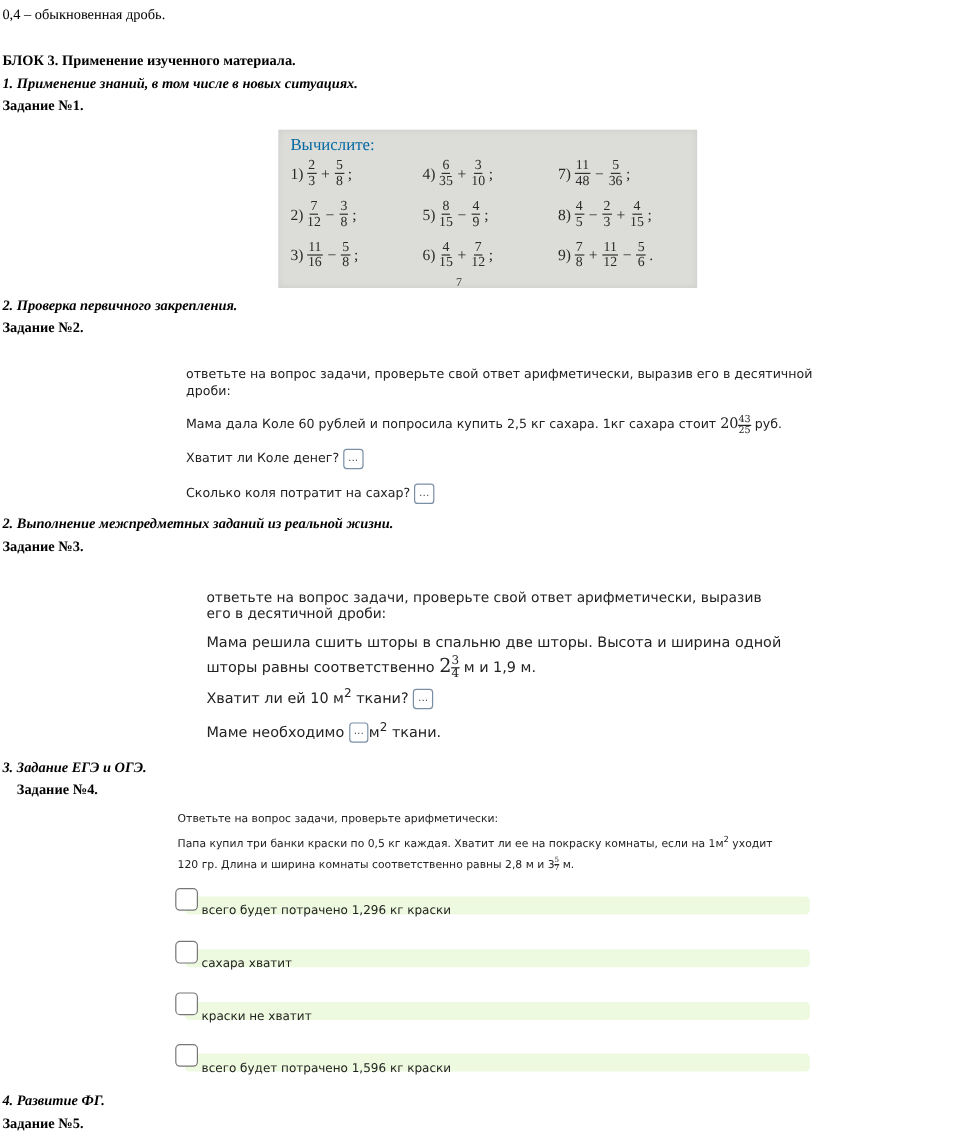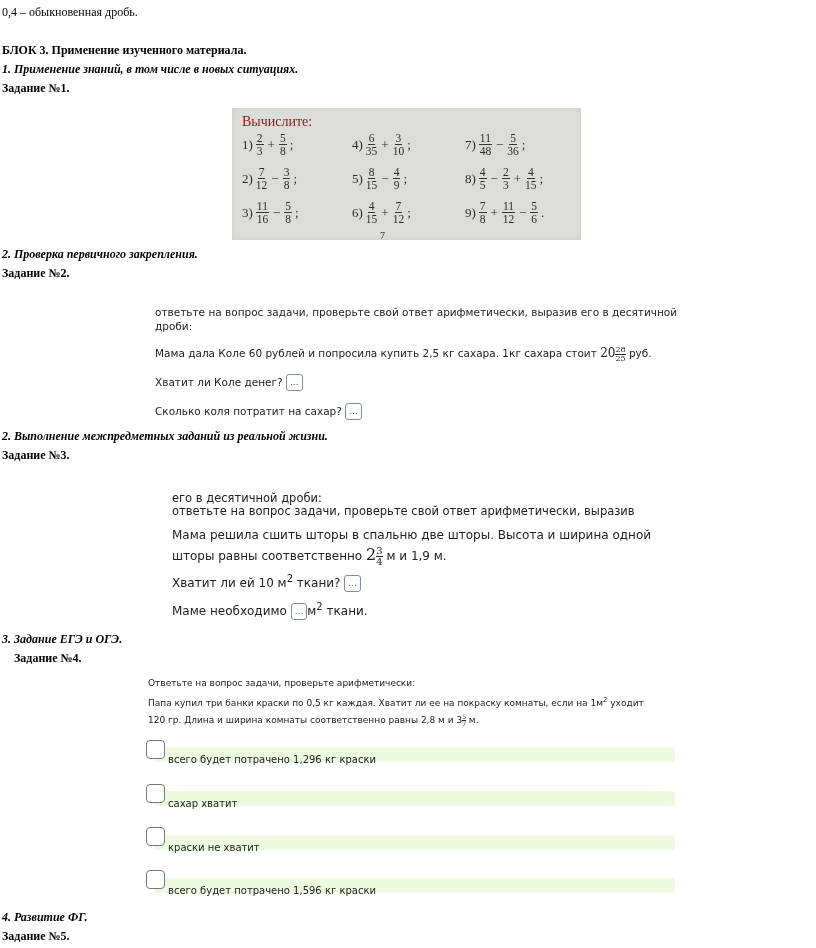--- a/index.html
+++ b/index.html
@@ -7,21 +7,21 @@
   .serif { font-family: "Liberation Serif", "DejaVu Serif", serif; }
   .sans { font-family: "DejaVu Sans", "Liberation Sans", sans-serif; }
   .abs { position:absolute; }
   .line { font-size:12px; line-height:19px; white-space:nowrap; }
   .b { font-weight:bold; }
   .bi { font-weight:bold; font-style:italic; }
 
   
   #task1 { left:232px; top:108px; width:349px; height:132px; background:#dcdcd9;
     box-shadow: inset 0 0 6px rgba(0,0,0,0.08); }
-  #task1 .title { position:absolute; left:10px; top:6px; font-size:14px; color:#7f1d1d; }
+  #task1 .title { position:absolute; left:10px; top:6px; font-size:14px; color:#0369a1; }
   .ex { position:absolute; font-size:13px; color:#2a2a2a; display:flex; align-items:center; gap:3px; }
   .fr { display:inline-flex; flex-direction:column; align-items:center; font-size:11.5px; line-height:12px; }
   .fr .n { border-bottom:1px solid #333; padding:0 1px; }
   .op { font-size:13px; padding:0 1px; }
   #page-num { position:absolute; left:148px; top:122px; font-size:10px; color:#333; }
 
   
   .task-sans { color:#222; }
   .ans-box { display:inline-block; border:1px solid #7a8fa6; border-radius:3px; font-size:9px; line-height:12px; padding:1px 3px 2px; vertical-align:middle; color:#555; background:#fff; }
   .mfr { display:inline-flex; flex-direction:column; align-items:center; vertical-align:middle; font-family:"DejaVu Serif", serif; }
@@ -178,40 +178,40 @@
 <div class="abs serif line bi" style="left:2px;top:245px;">2. Проверка первичного закрепления.</div>
 <div class="abs serif line b" style="left:2px;top:264px;">Задание №2.</div>
 
 <div class="abs sans task-sans" style="left:155px;top:305px;font-size:10.5px;line-height:14px;">
   <div>ответьте на вопрос задачи, проверьте свой ответ арифметически, выразив его в десятичной</div>
   <div>дроби:</div>
 </div>
 <div class="abs sans task-sans" style="left:155px;top:343px;font-size:10.5px;line-height:20px;white-space:nowrap;">
   <span>Мама дала Коле 60 рублей и попросила купить 2,5 кг сахара. 1кг сахара стоит</span>
   <span style="font-family:'DejaVu Serif',serif;font-size:12px;">20</span><span class="mfr" style="font-size:8px;">
-      <span class="n">28</span>
+      <span class="n">43</span>
       <span class="d">25</span>
     </span>
   <span>руб.</span>
 </div>
 <div class="abs sans task-sans" style="left:155px;top:374px;font-size:10.5px;white-space:nowrap;">
   <span>Хватит ли Коле денег?</span>
   <span class="ans-box">...</span>
 </div>
 <div class="abs sans task-sans" style="left:155px;top:403px;font-size:10.5px;white-space:nowrap;">
   <span>Сколько коля потратит на сахар?</span>
   <span class="ans-box">...</span>
 </div>
 
 <div class="abs serif line bi" style="left:2px;top:427px;">2. Выполнение межпредметных заданий из реальной жизни.</div>
 <div class="abs serif line b" style="left:2px;top:446px;">Задание №3.</div>
 
 <div class="abs sans task-sans" style="left:172px;top:492px;font-size:11.5px;line-height:13px;">
+  <div>ответьте на вопрос задачи, проверьте свой ответ арифметически, выразив</div>
   <div>его в десятичной дроби:</div>
-  <div>ответьте на вопрос задачи, проверьте свой ответ арифметически, выразив</div>
 </div>
 <div class="abs sans task-sans" style="left:172px;top:527px;font-size:12px;line-height:17px;white-space:nowrap;">
   <div>Мама решила сшить шторы в спальню две шторы. Высота и ширина одной</div>
   <div style="margin-top:2px;">
     <span>шторы равны соответственно</span>
     <span style="font-family:'DejaVu Serif',serif;font-size:16px;">2</span><span class="mfr" style="font-size:10px;">
         <span class="n">3</span>
         <span class="d">4</span>
       </span>
     <span>м и 1,9 м.</span>
@@ -245,21 +245,21 @@
     <span>м.</span>
   </div>
 </div>
 
 <div class="opt sans" style="top:747px;">
     <span class="lbl">всего будет потрачено 1,296 кг краски</span>
   </div>
 <div class="chk" style="top:740px;"></div>
 
 <div class="opt sans" style="top:791px;">
-    <span class="lbl">сахар хватит</span>
+    <span class="lbl">сахара хватит</span>
   </div>
 <div class="chk" style="top:784px;"></div>
 
 <div class="opt sans" style="top:835px;">
     <span class="lbl">краски не хватит</span>
   </div>
 <div class="chk" style="top:827px;"></div>
 
 <div class="opt sans" style="top:878px;">
     <span class="lbl">всего будет потрачено 1,596 кг краски</span>

